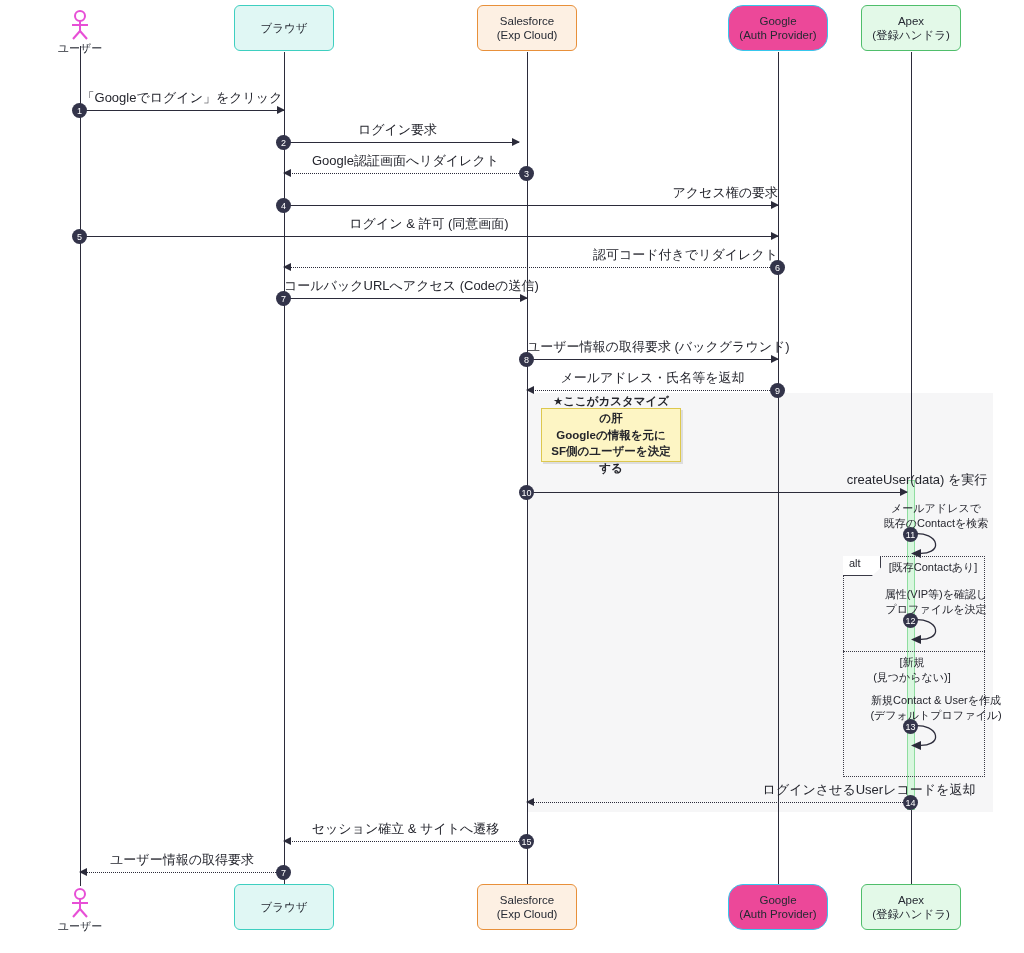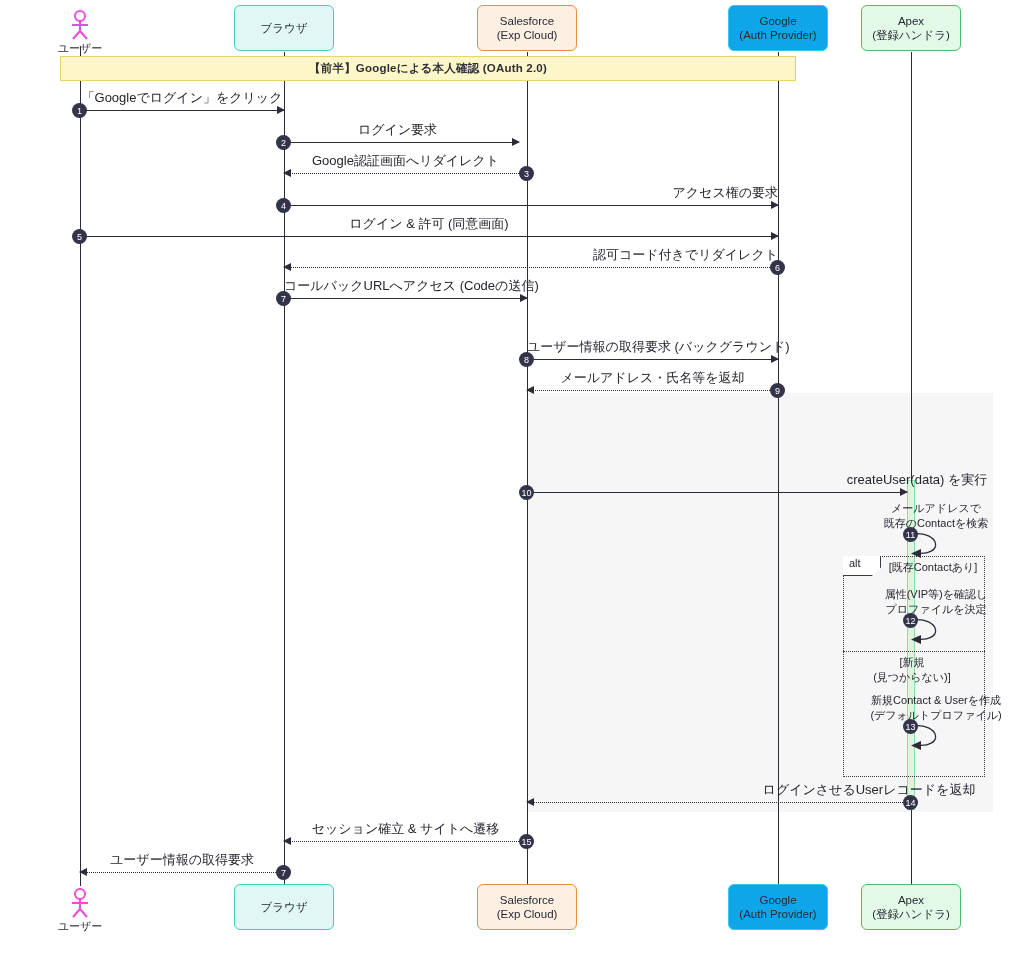--- a/index.html
+++ b/index.html
@@ -30,21 +30,21 @@
     align-items:center;
     justify-content:center;
     text-align:center;
     line-height:1.25;
     font-size:11.5px;
     color:#262a33;
     white-space:pre-line;
   }
   .pbox.browser{background:#e0f7f4;border-color:#3ecfc0;}
   .pbox.sf{background:#fdf0e3;border-color:#e8903a;}
-  .pbox.google{background:#0ea5e9;border-color:#36c7ee;}
+  .pbox.google{background:#ec4899;border-color:#36c7ee;border-radius:15px;}
   .pbox.apex{background:#e3f9e8;border-color:#4fbe6b;}
   
   .actor{position:absolute;width:48px;text-align:center;}
   .actor svg{display:block;margin:0 auto;}
   .actor .alabel{font-size:11px;color:#262a33;margin-top:1px;}
   
   .banner{
     position:absolute;
     box-sizing:border-box;
     background:#fdf6c8;
@@ -203,21 +203,20 @@
 
   <div class="pbox sf" style="left:477px;top:5px;width:100px;height:46px;">Salesforce
 (Exp Cloud)</div>
 
   <div class="pbox google" style="left:728px;top:5px;width:100px;height:46px;">Google
 (Auth Provider)</div>
 
   <div class="pbox apex" style="left:861px;top:5px;width:100px;height:46px;">Apex
 (登録ハンドラ)</div>
 
-  <div class="banner" style="left:60px;top:56px;width:736px;height:25px;">【前半】Googleによる本人確認 (OAuth 2.0)</div>
 
   <div class="msg to-right" style="left:80px;top:110px;width:204px;">
     <div class="lbl">「Googleでログイン」をクリック</div>
     <div class="line"></div>
     <div class="head"></div>
   </div>
   <div class="seq" style="left:72px;top:103px;">1</div>
 
   <div class="msg to-right" style="left:276px;top:142px;width:243px;">
     <div class="lbl">ログイン要求</div>
@@ -269,20 +268,23 @@
   </div>
   <div class="seq" style="left:519px;top:352px;">8</div>
 
   <div class="msg to-left dotted" style="left:527px;top:390px;width:251px;">
     <div class="lbl">メールアドレス・氏名等を返却</div>
     <div class="line"></div>
     <div class="head"></div>
   </div>
   <div class="seq" style="left:770px;top:383px;">9</div>
 
+  <div class="notebox" style="left:541px;top:408px;width:140px;height:54px;">★ここがカスタマイズの肝
+Googleの情報を元に
+SF側のユーザーを決定する</div>
 
   <div class="msg to-right" style="left:527px;top:492px;width:380px;">
     <div class="lbl" style="padding-left:200px;">createUser(data) を実行</div>
     <div class="line"></div>
     <div class="head"></div>
   </div>
   <div class="seq" style="left:519px;top:485px;">10</div>
 
   <div class="selfmsg" style="left:911px;top:533px;">
     <div class="slabel">メールアドレスで

